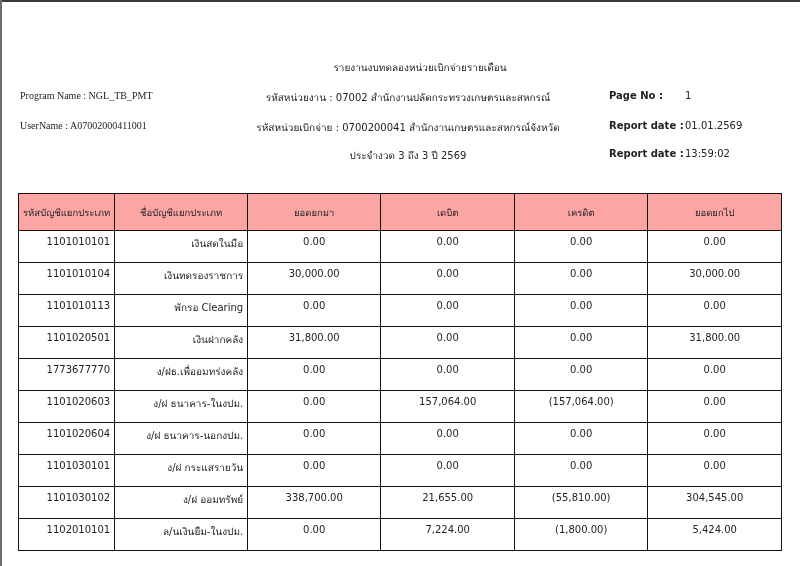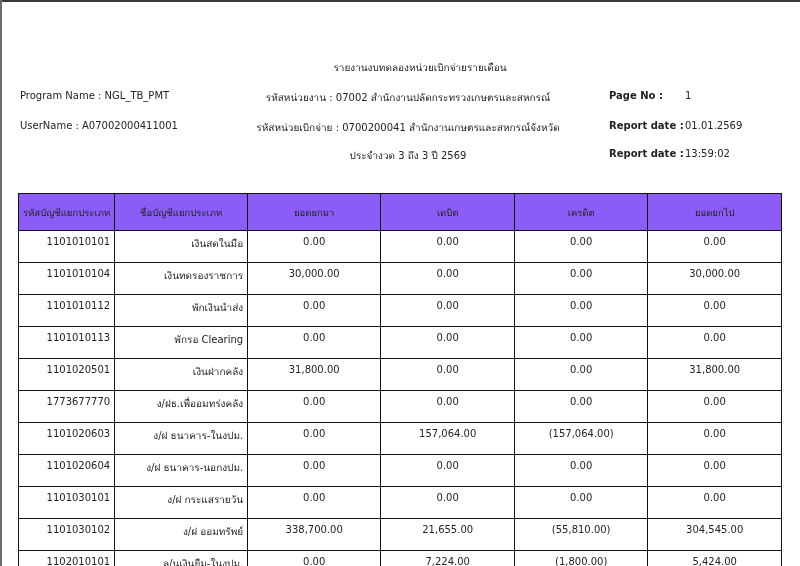--- a/index.html
+++ b/index.html
@@ -21,21 +21,21 @@
     }
     .frame-left {
       position: absolute; left: 0; top: 0; width: 2px; height: 566px;
       background: #6e6e6e;
     }
     .report-title {
       position: absolute; left: 0; top: 60px; width: 800px;
       text-align: center; font-size: 10px; margin-left: 20px;
     }
     .meta-left {
-      position: absolute; left: 20px; font-size: 10px;
+      position: absolute; left: 20px; font-size: 10px; font-family: Liberation Serif, serif;
     }
     .meta-center {
       position: absolute; left: 248px; width: 320px; text-align: center; font-size: 10px;
     }
     .meta-right-label {
       position: absolute; left: 609px; font-size: 10px; font-weight: bold;
     }
     .meta-right-value {
       position: absolute; left: 685px; font-size: 10px;
     }
@@ -51,21 +51,21 @@
       font-size: 10px;
       table-layout: fixed;
     }
     table.report th, table.report td {
       border: 1px solid #111111;
       padding: 0 4px;
       overflow: hidden;
       white-space: nowrap;
     }
     table.report th {
-      background: #8b5cf6;
+      background: #fca5a5;
       font-weight: normal;
       height: 36px;
       text-align: center;
       font-size: 9.5px;
     }
     table.report td {
       height: 32px;
       vertical-align: top;
       padding-top: 5px;
       box-sizing: border-box;
@@ -131,28 +131,20 @@
     </tr>
     <tr>
       <td class="text">1101010104</td>
       <td class="text">เงินทดรองราชการ</td>
       <td class="num">30,000.00</td>
       <td class="num">0.00</td>
       <td class="num">0.00</td>
       <td class="num">30,000.00</td>
     </tr>
     <tr>
-      <td class="text">1101010112</td>
-      <td class="text">พักเงินนำส่ง</td>
-      <td class="num">0.00</td>
-      <td class="num">0.00</td>
-      <td class="num">0.00</td>
-      <td class="num">0.00</td>
-    </tr>
-    <tr>
       <td class="text">1101010113</td>
       <td class="text">พักรอ Clearing</td>
       <td class="num">0.00</td>
       <td class="num">0.00</td>
       <td class="num">0.00</td>
       <td class="num">0.00</td>
     </tr>
     <tr>
       <td class="text">1101020501</td>
       <td class="text">เงินฝากคลัง</td>

